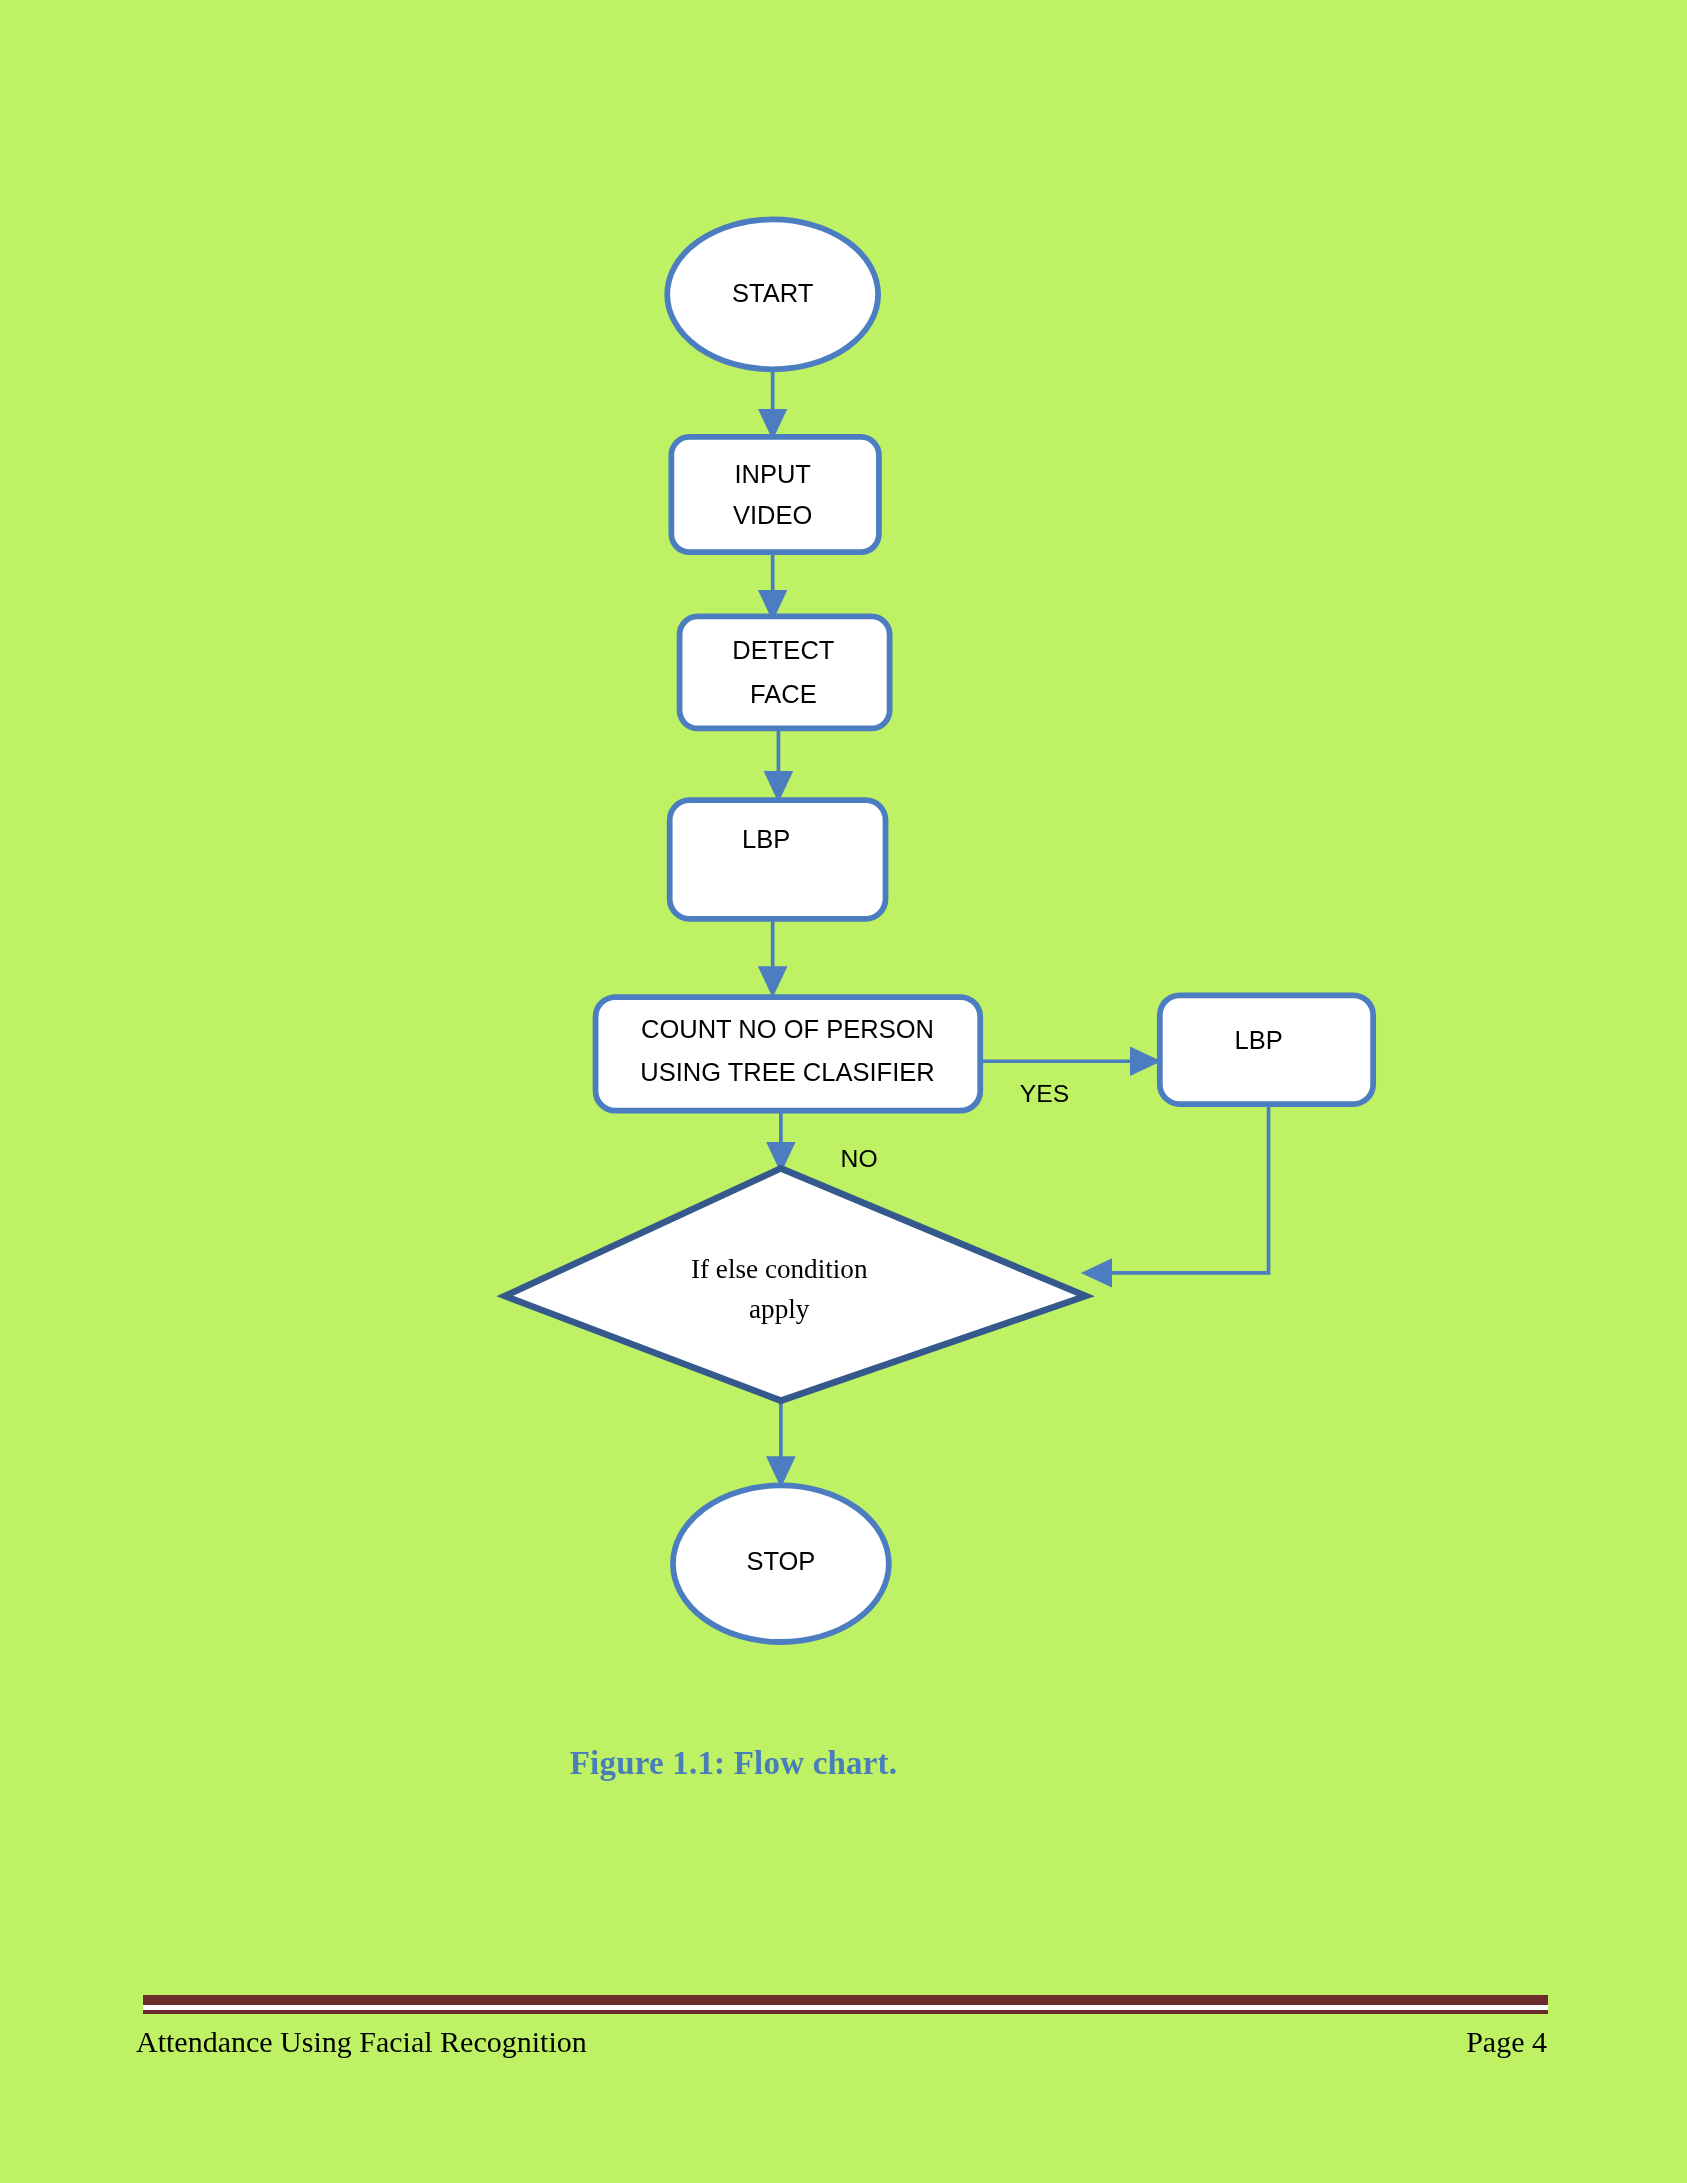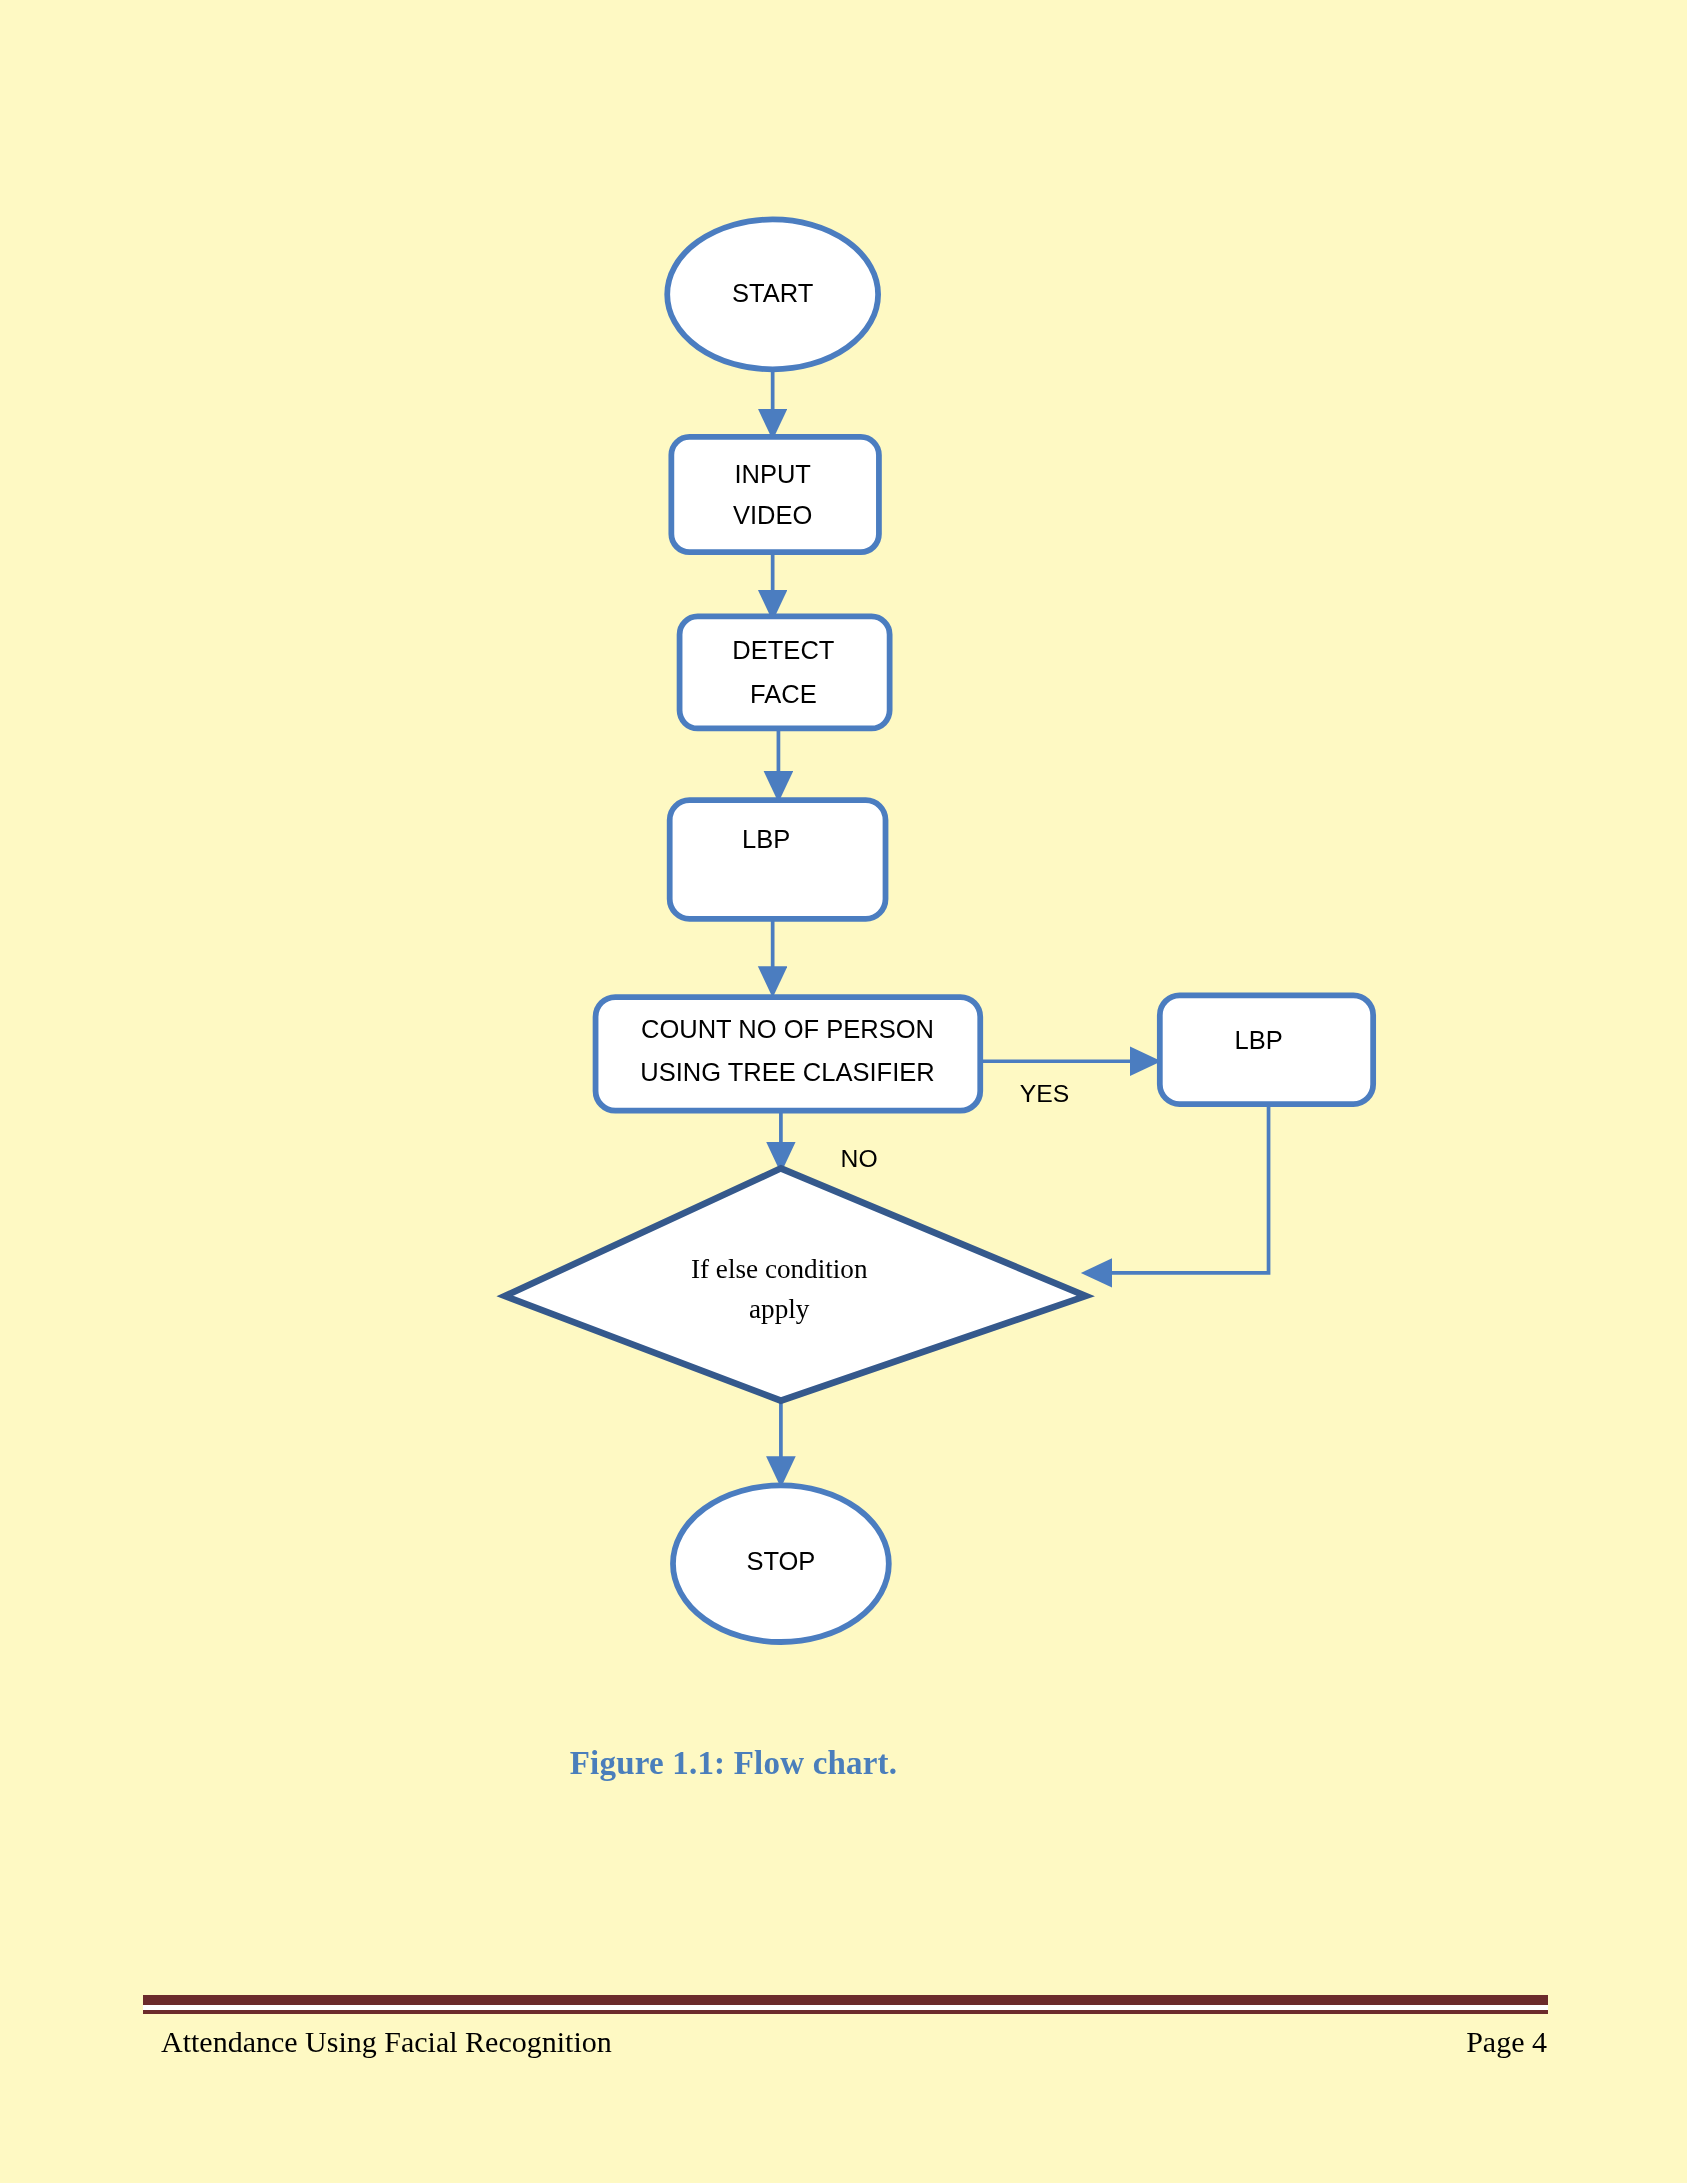--- a/index.html
+++ b/index.html
@@ -10,21 +10,21 @@
   body {
     width: 1687px;
     height: 2183px;
     position: relative;
     font-family: "Liberation Sans", sans-serif;
     overflow: hidden;
   }
   .page {
     position: absolute;
     inset: 0;
-    background: #fef9c3;
+    background: #bef264;
     text-decoration: underline;
   }
 
   
   #flow-svg {
     position: absolute;
     left: 0;
     top: 0;
     width: 1687px;
     height: 1854px;
@@ -92,21 +92,21 @@
   .footer-rule-thin {
     position: absolute;
     left: 143px;
     top: 33px;
     width: 1405px;
     height: 4.1px;
     background: #6b2b2b;
   }
   .footer-text-left {
     position: absolute;
-    left: 161px;
+    left: 136px;
     top: 48px;
     font-family: "Liberation Serif", serif;
     font-size: 30px;
     color: #000000;
     white-space: nowrap;
   }
   .footer-text-right {
     position: absolute;
     right: 140px;
     top: 48px;

